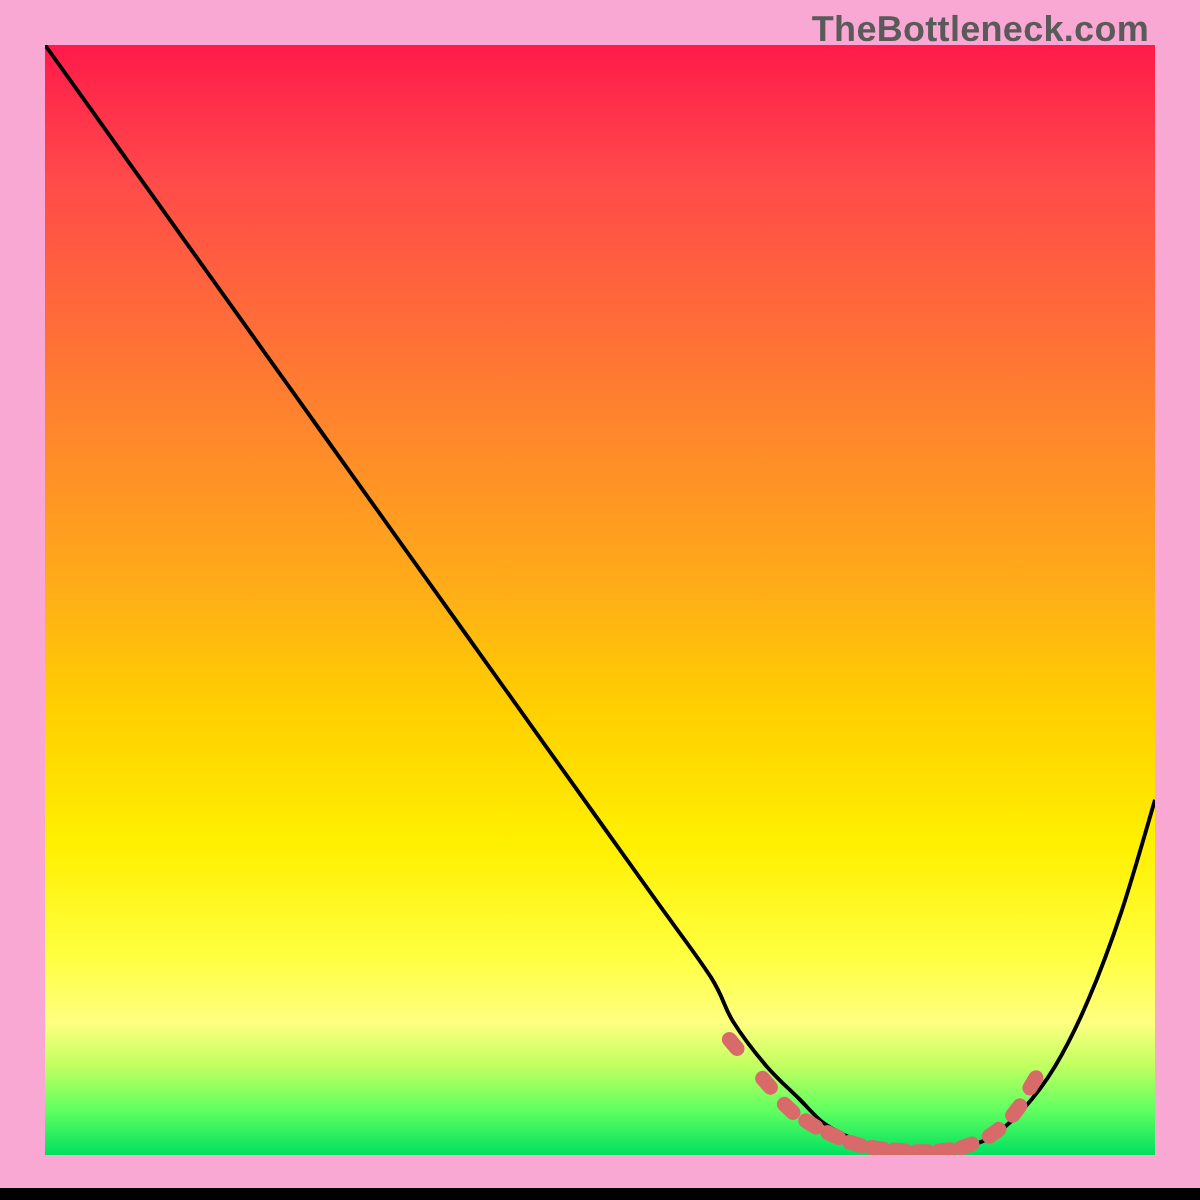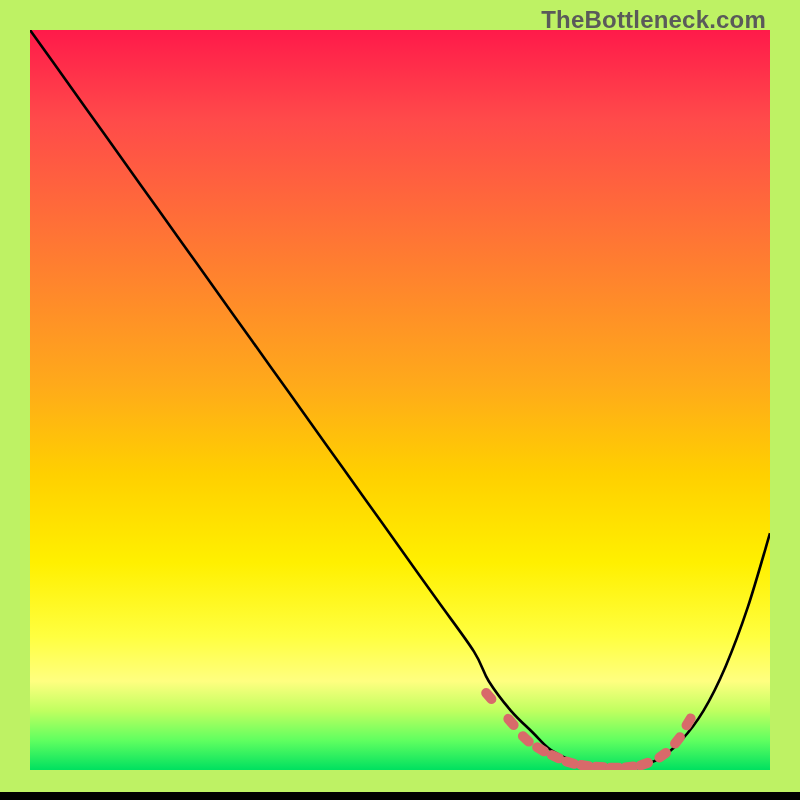--- a/index.html
+++ b/index.html
@@ -1,17 +1,17 @@
 <!DOCTYPE html>
 <html><head>
 <meta charset="utf-8">
 <style>
   * { margin: 0; padding: 0; box-sizing: border-box; }
   html, body { width: 800px; height: 800px; overflow: hidden; background: #000; }
-  .container { position: relative; width: 800px; height: 792px; background: #bef264; }
+  .container { position: relative; width: 800px; height: 792px; background: #f9a8d4; }
   .plot-area {
     position: absolute;
     left: 30px;
     top: 30px;
     width: 740px;
     height: 740px;
     background: linear-gradient(to bottom,
       #ff1a4a 0%,
       #ff4a4a 12%,
       #ff6a3a 24%,

